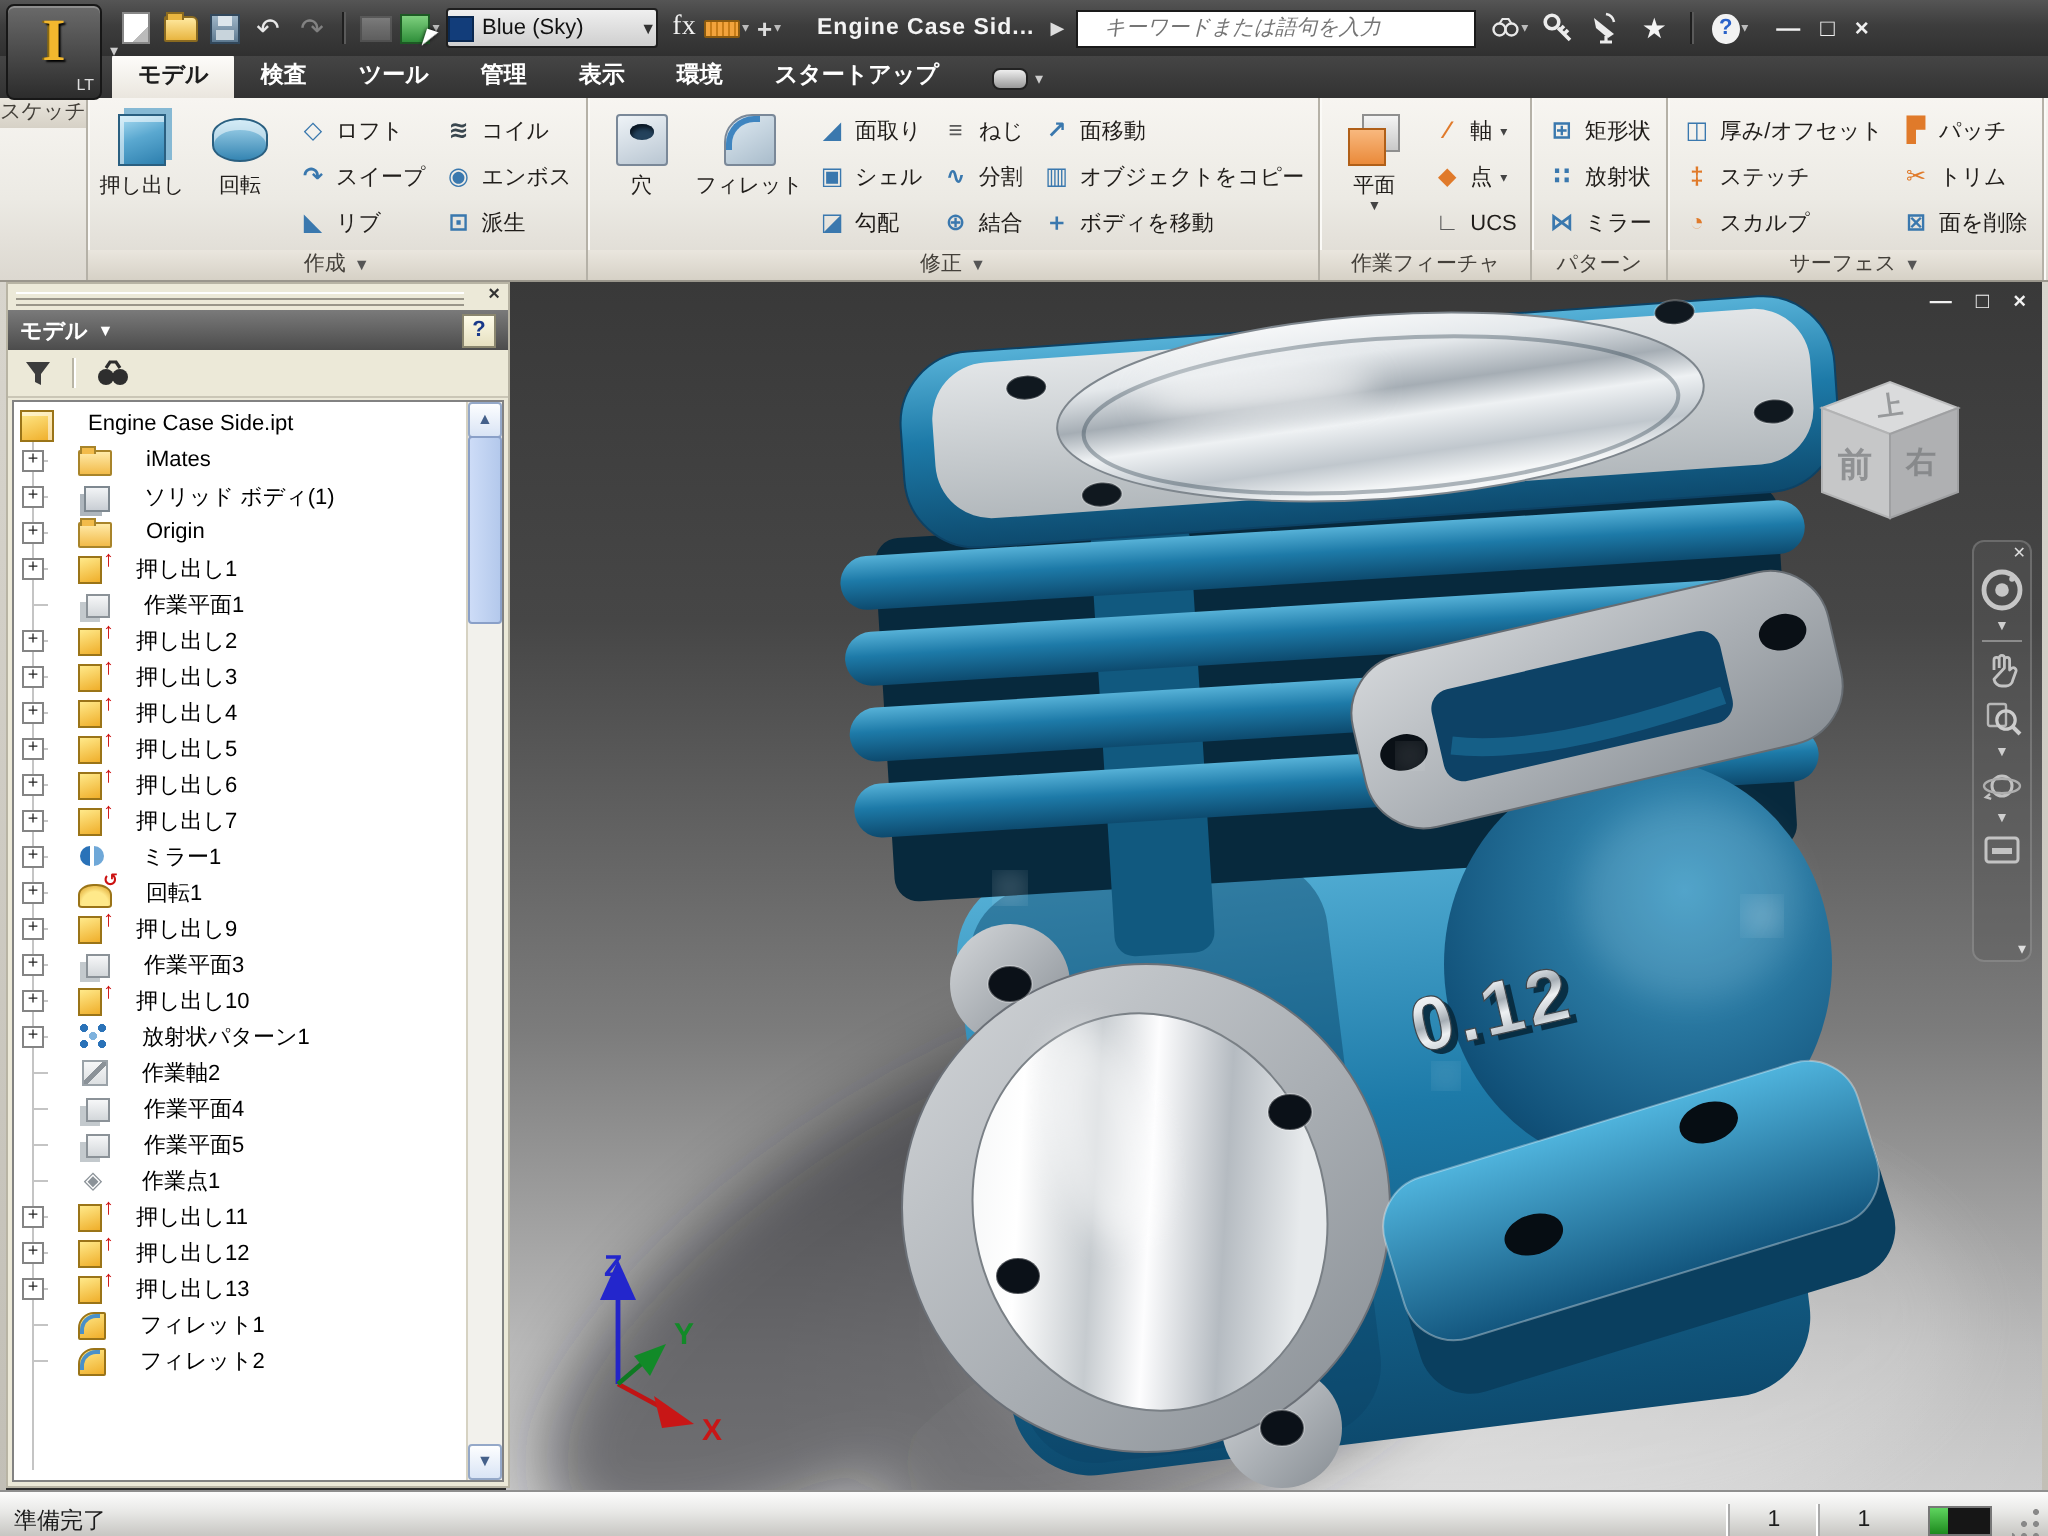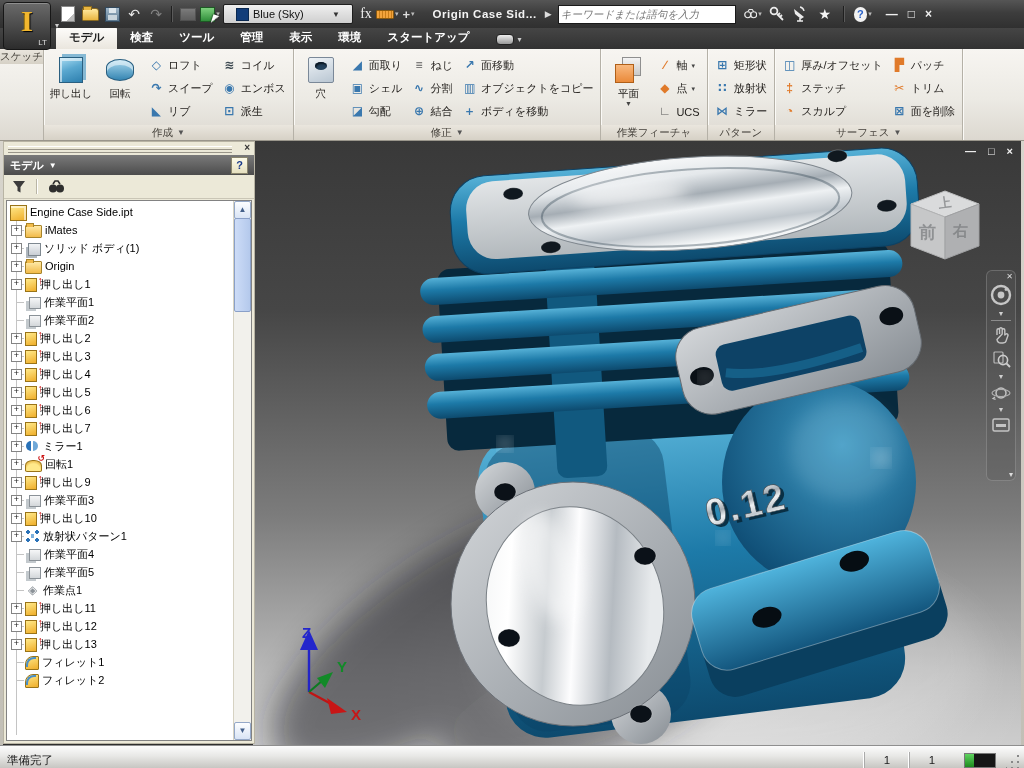--- a/index.html
+++ b/index.html
@@ -31,27 +31,27 @@
   .qi-save::after{content:"";position:absolute;left:2px;bottom:1px;width:9px;height:5px;background:#c8d4dc}
   .qi-arrow{font-size:14px;line-height:14px}
   .qi-img{width:14px;height:11px;background:linear-gradient(#cfcfcf,#9a9a9a);border:1px solid #777}
   .qi-mat{width:13px;height:13px;background:linear-gradient(#7ed07e,#2f8f3a);border:1px solid #1d5a24;position:relative}
   .qi-mat::after{content:"";position:absolute;right:-4px;bottom:-3px;width:0;height:0;
     border-left:6px solid #fff;border-bottom:9px solid transparent;transform:rotate(18deg);filter:drop-shadow(0 0 1px #000)}
   .qi-fx{font-family:"Liberation Serif","DejaVu Serif",serif;font-size:14px;color:#f0f0f0}
   .qi-measure{width:16px;height:7px;background:repeating-linear-gradient(90deg,#f2a33c 0 2px,#c87d18 2px 3px);border:1px solid #8a5a10;border-radius:1px}
   .qi-plus{font-size:13px;font-weight:bold;color:#ddd}
   .combo{display:flex;align-items:center;gap:4px;background:linear-gradient(#efefef,#cfcfcf);
-    border:1px solid #1e1e1e;border-radius:2px;height:18px;padding:0 12px;color:#111;margin:0 3px;min-width:104px}
+    border:1px solid #1e1e1e;border-radius:2px;height:18px;padding:0 0;color:#111;margin:0 3px;min-width:104px}
   .combo .swatch{width:11px;height:11px;background:#123d7a;border:1px solid #0a2click;border:1px solid #0a2850}
   .combo .carr{margin-left:auto;font-size:8px;color:#333}
   .doc-title{font-weight:bold;font-size:11.5px;color:#f3f3f3;margin:0 8px 0 14px;letter-spacing:.5px;white-space:nowrap}
   .title-caret{color:#ddd;font-size:9px;margin-right:6px}
   .searchbox{width:172px;height:17px;background:#fff;border:1px solid #1a1a1a;color:#777;
-    font-style:italic;font-size:10.5px;padding:0 2px;font-family:inherit}
+    font-style:italic;font-size:10.5px;padding:0 13px;font-family:inherit}
   .tbar-icons{display:flex;align-items:center;gap:6px;margin-left:8px}
   .tico{display:flex;align-items:center;justify-content:center;width:18px;height:18px}
   .star{color:#f4f4f4;font-size:14px}
   .helpq{width:15px;height:15px;border-radius:50%;background:#f2f2f2;color:#2a62c9;font-weight:bold;
     font-size:11px;display:flex;align-items:center;justify-content:center}
   .winbtns{display:flex;align-items:center;gap:10px;margin-left:14px;margin-right:8px;color:#f0f0f0;font-weight:bold}
   .winbtns span{font-size:12px;line-height:12px}
 
   
   .tabbar{position:absolute;top:28px;left:0;right:0;height:21px;z-index:20;
@@ -118,21 +118,21 @@
   .grabbar .closex{position:absolute;right:4px;top:0;font-size:10px;font-weight:bold;color:#333;line-height:12px}
   .bheader{height:20px;flex:none;background:linear-gradient(#7a7a7a,#4c4c4c);display:flex;align-items:center;
     color:#fff;font-weight:bold;padding:0 6px;gap:5px}
   .bheader .hdd{font-size:8px}
   .bheader .help{margin-left:auto;width:15px;height:15px;background:linear-gradient(#fdfbe8,#e6e0c0);
     border:1px solid #8a866e;color:#1a3a8a;font-weight:bold;font-size:11px;display:flex;align-items:center;justify-content:center}
   .btools{height:23px;flex:none;display:flex;align-items:center;gap:10px;padding:0 8px;border-bottom:1px solid #cac6b6}
   .btool-sep{width:1px;height:15px;background:#b9b5a5;border-right:1px solid #fff}
   .treewrap{flex:1;margin:1px 2px 2px;background:#fff;border:1px solid #828282;position:relative;overflow:hidden}
   .tree{position:absolute;left:0;top:0;right:17px;bottom:0;overflow:hidden;padding-top:2px}
-  .trow{height:18px;display:flex;align-items:center;gap:3px;padding-left:4px;position:relative;white-space:nowrap}
+  .trow{height:18px;display:flex;align-items:center;gap:17px;padding-left:4px;position:relative;white-space:nowrap}
   .trow .texp{width:9px;height:9px;flex:none;border:1px solid #848484;background:#fff;color:#222;
     font-size:9px;line-height:7px;text-align:center;z-index:2}
   .trow .tsp{width:11px;flex:none}
   .tlabel{font-size:11px;color:#000}
   .tree .vline{position:absolute;left:9px;top:20px;width:1px;background:#c4c4c4}
   .trow .hline{position:absolute;left:9px;top:9px;width:8px;height:1px;background:#c4c4c4;z-index:1}
   .ti{width:15px;height:14px;position:relative;flex:none;overflow:visible}
   .ti-part{background:linear-gradient(160deg,#ffe98a,#efae2a);border:1px solid #9a7418;margin-top:1px;
     box-shadow:inset -2px 2px 0 rgba(255,255,255,.55)}
   .ti-folder{background:linear-gradient(#ffeaa8,#f2bb4a);border:1px solid #a8842a;border-radius:1px;height:11px;margin-top:3px;position:relative}
@@ -247,21 +247,21 @@
       <span class="qi-fx">fx</span>
     </div>
   <div class="qbtn">
       <span class="qi-measure"></span>
       <span class="qdd">▾</span>
     </div>
   <div class="qbtn">
       <span class="qi-plus">+</span>
       <span class="qdd">▾</span>
     </div>
-  <div class="doc-title">Origin Case Sid...</div>
+  <div class="doc-title">Engine Case Sid...</div>
   <div class="title-caret">▶</div>
   <input class="searchbox" placeholder="キーワードまたは語句を入力" style="">
   <div class="tbar-icons">
     <div class="tico">
       <svg width="18" height="14" viewBox="0 0 18 14">
         <circle cx="5" cy="8" r="4" fill="none" stroke="#e8e8e8" stroke-width="1.6"></circle>
         <circle cx="13" cy="8" r="4" fill="none" stroke="#e8e8e8" stroke-width="1.6"></circle>
         <path d="M5,4 L7,1 H11 L13,4" fill="none" stroke="#e8e8e8" stroke-width="1.4"></path>
       </svg>
         <span class="qdd">▾</span>
@@ -358,20 +358,24 @@
         <span>作成</span>
         <span class="parr">▼</span>
       </div>
     </div>
     <div class="rpanel">
       <div class="rbody">
         <div class="bigbtn">
           <div class="bi bi-hole"></div>
           <div class="blabel">穴</div>
         </div>
+        <div class="bigbtn">
+          <div class="bi bi-fillet"></div>
+          <div class="blabel">フィレット</div>
+        </div>
         <div class="scol">
           <div class="sbtn">
             <span class="si c-blue">◢</span>
             <span class="slabel">面取り</span>
           </div>
           <div class="sbtn">
             <span class="si c-blue">▣</span>
             <span class="slabel">シェル</span>
           </div>
           <div class="sbtn">
@@ -556,26 +560,20 @@
           <span class="tlabel">押し出し1</span>
         </div>
         <div class="trow">
           <span class="hline"></span>
           <span class="tsp"></span>
           <span class="ti ti-work-plane"></span>
           <span class="tlabel">作業平面1</span>
         </div>
         <div class="trow">
           <span class="hline"></span>
-          <span class="tsp"></span>
-          <span class="ti ti-work-plane"></span>
-          <span class="tlabel">作業平面2</span>
-        </div>
-        <div class="trow">
-          <span class="hline"></span>
           <span class="texp">+</span>
           <span class="ti ti-extrude"></span>
           <span class="tlabel">押し出し2</span>
         </div>
         <div class="trow">
           <span class="hline"></span>
           <span class="texp">+</span>
           <span class="ti ti-extrude"></span>
           <span class="tlabel">押し出し3</span>
         </div>
@@ -631,20 +629,26 @@
           <span class="hline"></span>
           <span class="texp">+</span>
           <span class="ti ti-extrude"></span>
           <span class="tlabel">押し出し10</span>
         </div>
         <div class="trow">
           <span class="hline"></span>
           <span class="texp">+</span>
           <span class="ti ti-circular-pattern"></span>
           <span class="tlabel">放射状パターン1</span>
+        </div>
+        <div class="trow">
+          <span class="hline"></span>
+          <span class="tsp"></span>
+          <span class="ti ti-work-axis"></span>
+          <span class="tlabel">作業軸2</span>
         </div>
         <div class="trow">
           <span class="hline"></span>
           <span class="tsp"></span>
           <span class="ti ti-work-plane"></span>
           <span class="tlabel">作業平面4</span>
         </div>
         <div class="trow">
           <span class="hline"></span>
           <span class="tsp"></span>

